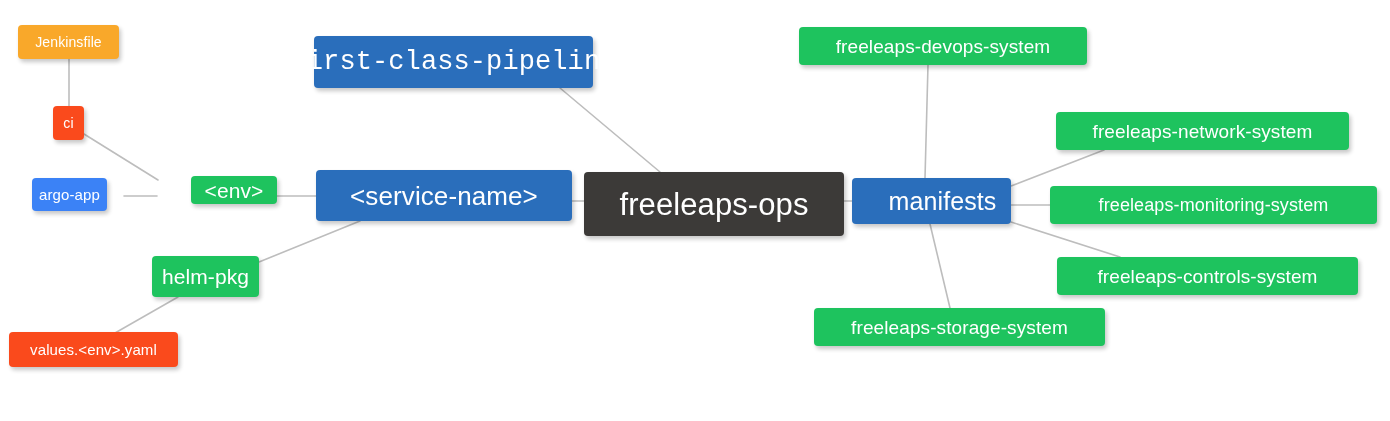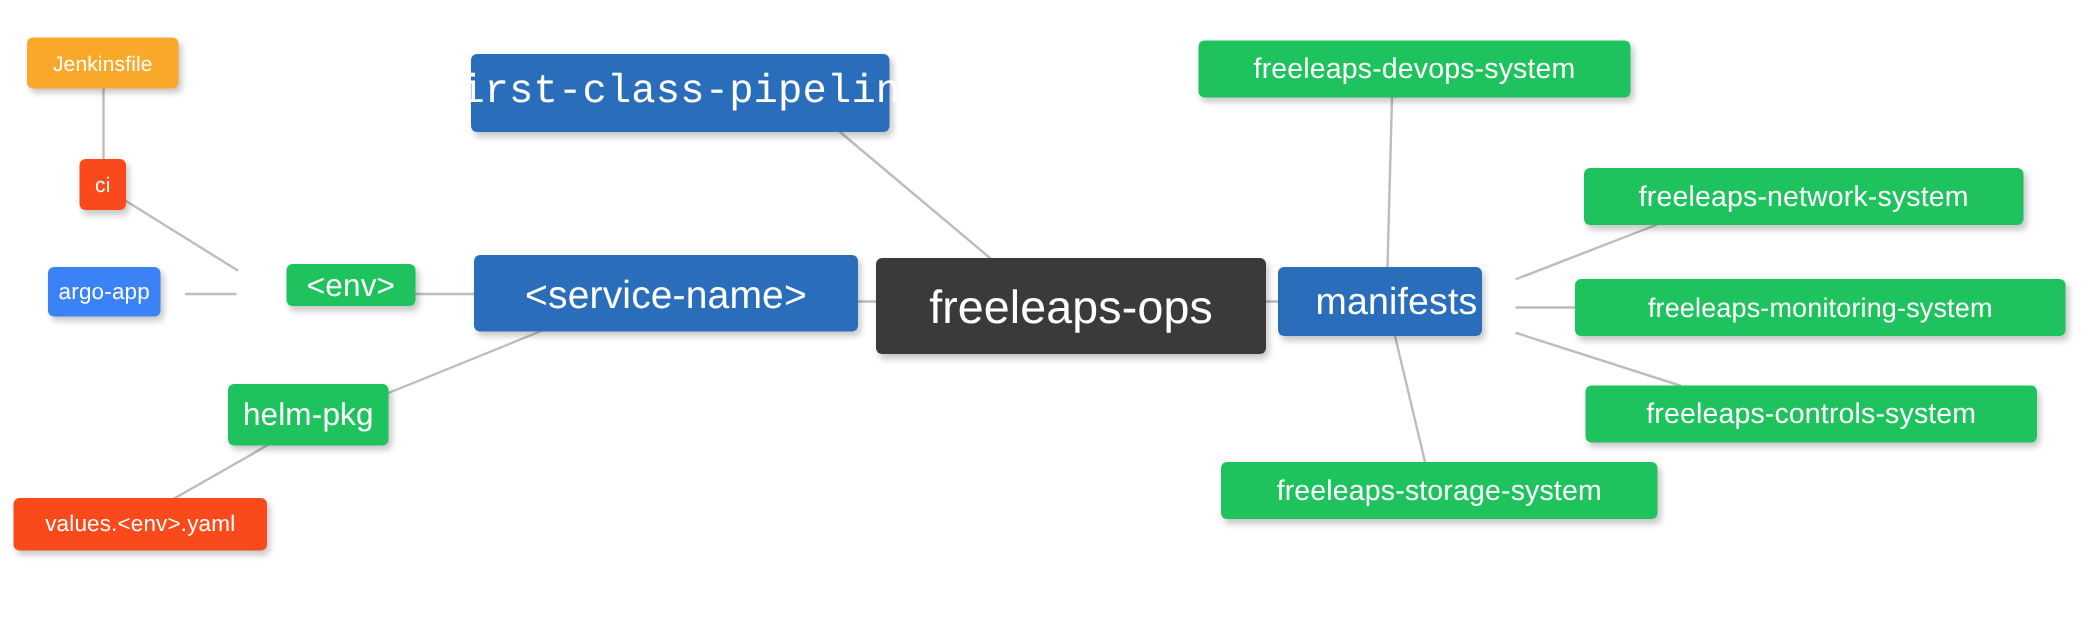--- a/index.html
+++ b/index.html
@@ -87,21 +87,21 @@
       </div>
       <div class="node" style="left: 314px; top: 36px; width: 279px; height: 52px; background: rgb(42, 110, 187); font-size: 27px; font-family: Liberation Mono, monospace;">
         <span class="lbl">first-class-pipeline</span>
       </div>
       <div class="node" style="left: 316px; top: 170px; width: 256px; height: 51px; background: rgb(42, 110, 187); font-size: 26px;">
         <span class="lbl">&lt;service-name&gt;</span>
       </div>
       <div class="node" style="left: 584px; top: 172px; width: 260px; height: 64px; background: rgb(60, 58, 56); font-size: 31px;">
         <span class="lbl">freeleaps-ops</span>
       </div>
-      <div class="node" style="left: 852px; top: 178px; width: 136px; height: 46px; background: rgb(42, 110, 187); font-size: 25px; padding-left: 32px;">
+      <div class="node" style="left: 852px; top: 178px; width: 159px; height: 46px; background: rgb(42, 110, 187); font-size: 25px; padding-left: 32px;">
         <span class="lbl">manifests</span>
       </div>
       <div class="node" style="left: 799px; top: 27px; width: 288px; height: 38px; background: rgb(30, 195, 94); font-size: 19px;">
         <span class="lbl">freeleaps-devops-system</span>
       </div>
       <div class="node" style="left: 1056px; top: 112px; width: 293px; height: 38px; background: rgb(30, 195, 94); font-size: 19px;">
         <span class="lbl">freeleaps-network-system</span>
       </div>
       <div class="node" style="left: 1050px; top: 186px; width: 327px; height: 38px; background: rgb(30, 195, 94); font-size: 18px;">
         <span class="lbl">freeleaps-monitoring-system</span>

